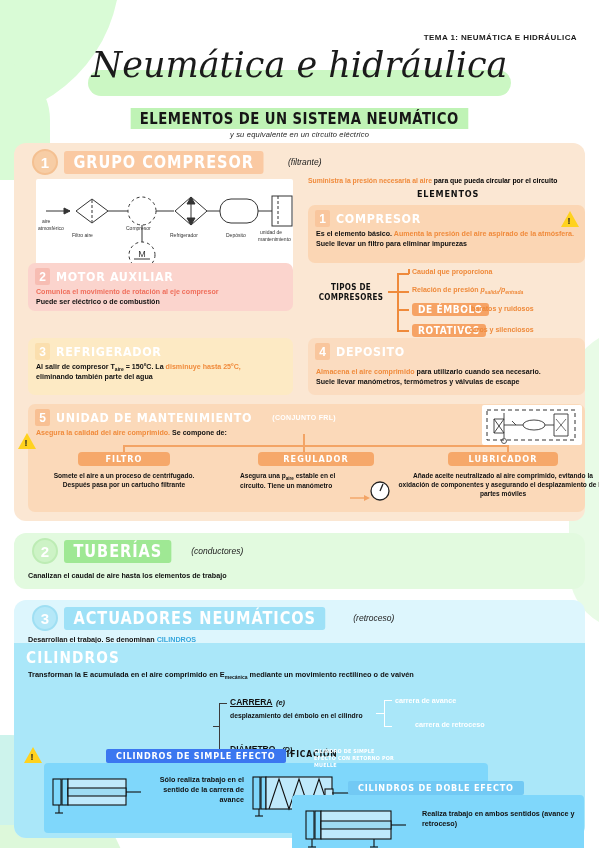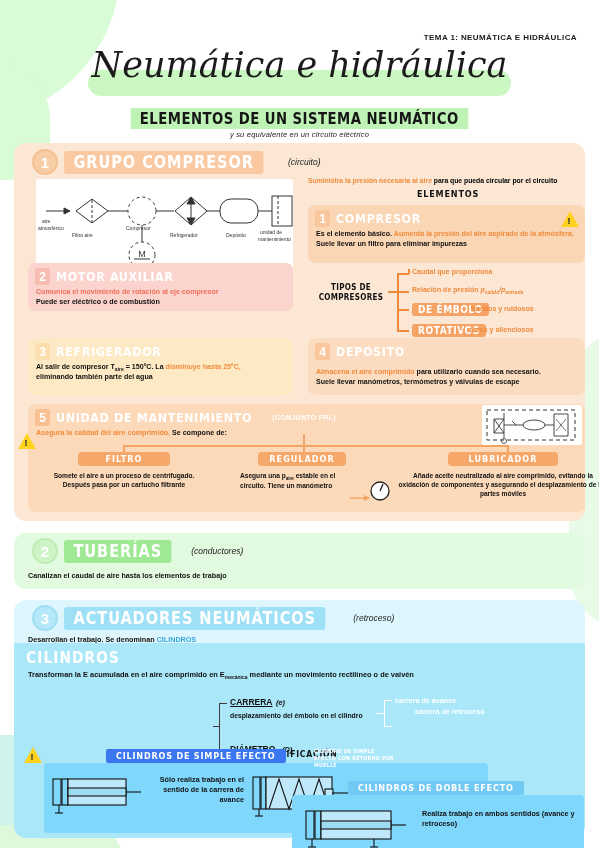--- a/index.html
+++ b/index.html
@@ -195,21 +195,21 @@
   </div>
   <div class="subtitle-wrap">
     <span class="subtitle">ELEMENTOS DE UN SISTEMA NEUMÁTICO</span>
   </div>
   <div class="subsub">y su equivalente en un circuito eléctrico</div>
 
   <div class="sect" id="sec1">
     <div class="sect-head" style="position:absolute;left:18px;top:6px;">
       <div class="numcircle">1</div>
       <div class="headband">GRUPO COMPRESOR</div>
-      <div class="paren">(circuito)</div>
+      <div class="paren">(filtrante)</div>
     </div>
 
     <div class="diagram-box">
       <svg width="257" height="120" viewBox="0 0 257 120">
         <g stroke="#333" fill="none" stroke-width="1">
           <line x1="10" y1="32" x2="34" y2="32"></line>
           <polygon points="34,32 28,29 28,35" fill="#333"></polygon>
           <path d="M56 20 L72 32 L56 44 L40 32 Z"></path>
           <line x1="56" y1="21" x2="56" y2="43" stroke-dasharray="3,2"></line>
           <line x1="72" y1="32" x2="92" y2="32"></line>
@@ -334,21 +334,21 @@
 
       <div class="ubranch" style="left:275px;top:30px;width:1.5px;height:12px;"></div>
       <div class="ubranch" style="left:95px;top:41px;width:385px;height:1.5px;"></div>
       <div class="ubranch" style="left:95px;top:41px;width:1.5px;height:8px;"></div>
       <div class="ubranch" style="left:275px;top:41px;width:1.5px;height:8px;"></div>
       <div class="ubranch" style="left:479px;top:41px;width:1.5px;height:8px;"></div>
 
       <div class="flr" style="left:50px;top:48px;width:92px;">FILTRO</div>
       <div class="flr-txt" style="left:20px;top:68px;width:152px;">Somete el aire a un proceso de centrifugado. Después pasa por un cartucho filtrante</div>
 
-      <div class="flr" style="left:230px;top:48px;width:88px;">REGULADOR</div>
+      <div class="flr" style="left:230px;top:48px;width:116px;">REGULADOR</div>
       <div class="flr-txt" style="left:212px;top:68px;width:115px;text-align:left;">
         <span>Asegura una p</span><sub style="font-size:4.5px">aire</sub><span> estable en el circuito. Tiene un manómetro</span>
       </div>
       <svg style="position:absolute;left:322px;top:72px;" width="40" height="30">
         <line x1="0" y1="22" x2="16" y2="22" stroke="#f3a465" stroke-width="1.4"></line>
         <polygon points="20,22 14,19 14,25" fill="#f3a465"></polygon>
         <circle cx="30" cy="15" r="9" stroke="#222" stroke-width="1.3" fill="#fff"></circle>
         <line x1="30" y1="15" x2="33" y2="8" stroke="#222" stroke-width="1.3"></line>
       </svg>
 
@@ -412,21 +412,21 @@
       <div class="ctext" style="left:262px;top:55px;font-style:italic;">(e)</div>
       <div class="ctext" style="left:216px;top:69px;font-size:6.8px;">desplazamiento del émbolo en el cilindro</div>
       <div class="ctext und" style="left:216px;top:101px;font-size:8.5px;"><span>DIÁMETRO</span></div>
       <div class="ctext" style="left:268px;top:102px;font-style:italic;">(D)</div>
 
       <div class="wline" style="left:370px;top:57px;width:1.4px;height:27px;"></div>
       <div class="wline" style="left:370px;top:57px;width:8px;height:1.4px;"></div>
       <div class="wline" style="left:370px;top:83px;width:8px;height:1.4px;"></div>
       <div class="wline" style="left:362px;top:70px;width:9px;height:1.4px;"></div>
       <div class="wtext" style="left:381px;top:53px;">carrera de avance</div>
-      <div class="wtext" style="left:381px;top:64px;padding-left:20px;">carrera de retroceso</div>
+      <div class="wtext" style="left:381px;top:77px;padding-left:20px;">carrera de retroceso</div>
 
       <div class="clasif">CLASIFICACIÓN</div>
       <div class="warn" style="left:10px;top:104px;">
           <span>!</span>
         </div>
 
       <div class="cylbox" id="cyl-left">
         <div class="cylbanner" style="left:62px;top:-14px;">CILINDROS DE SIMPLE EFECTO</div>
         <div class="cyl-small" style="left:270px;top:-15px;width:80px;">CILINDRO DE SIMPLE EFECTO CON RETORNO POR MUELLE</div>
         <svg style="position:absolute;left:5px;top:12px;" width="94" height="46">

